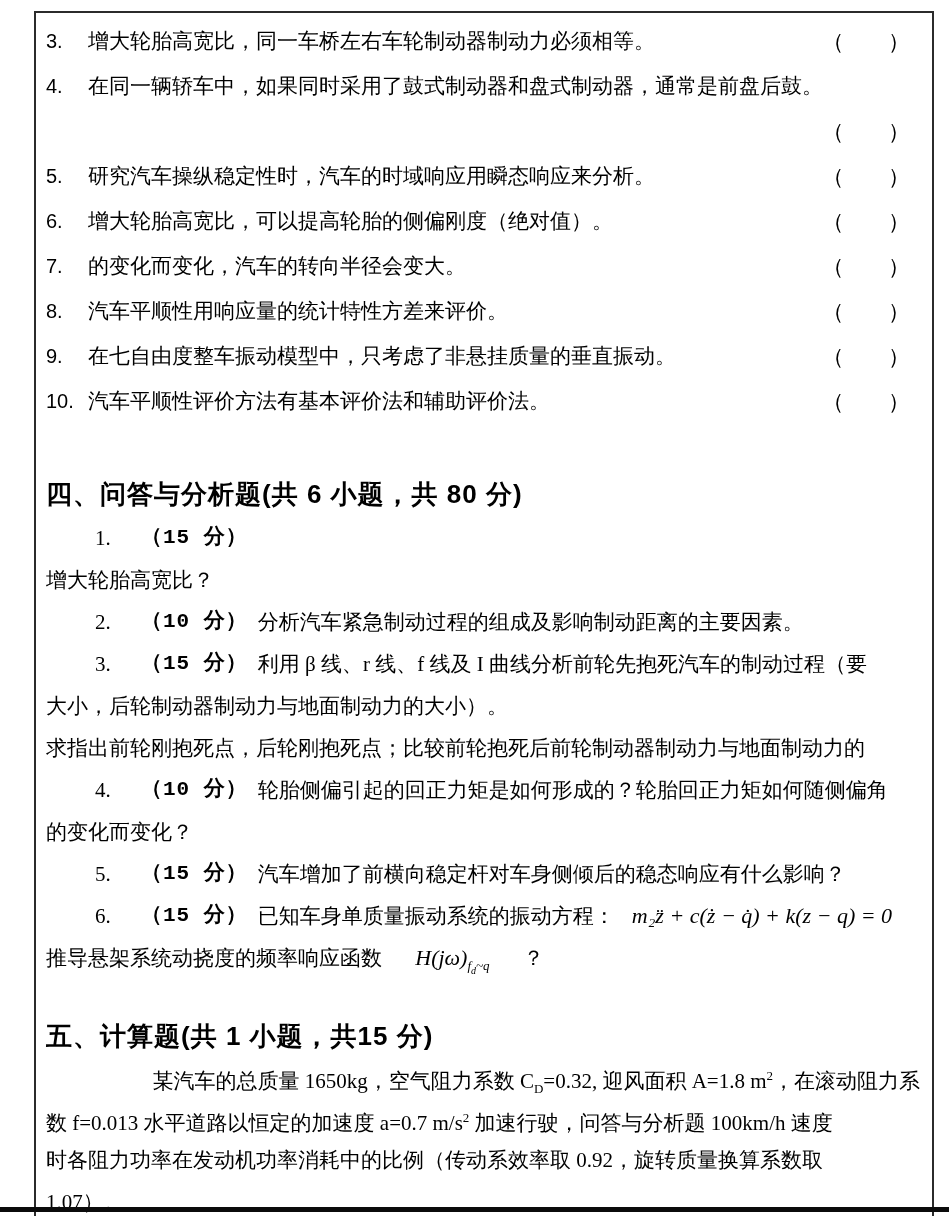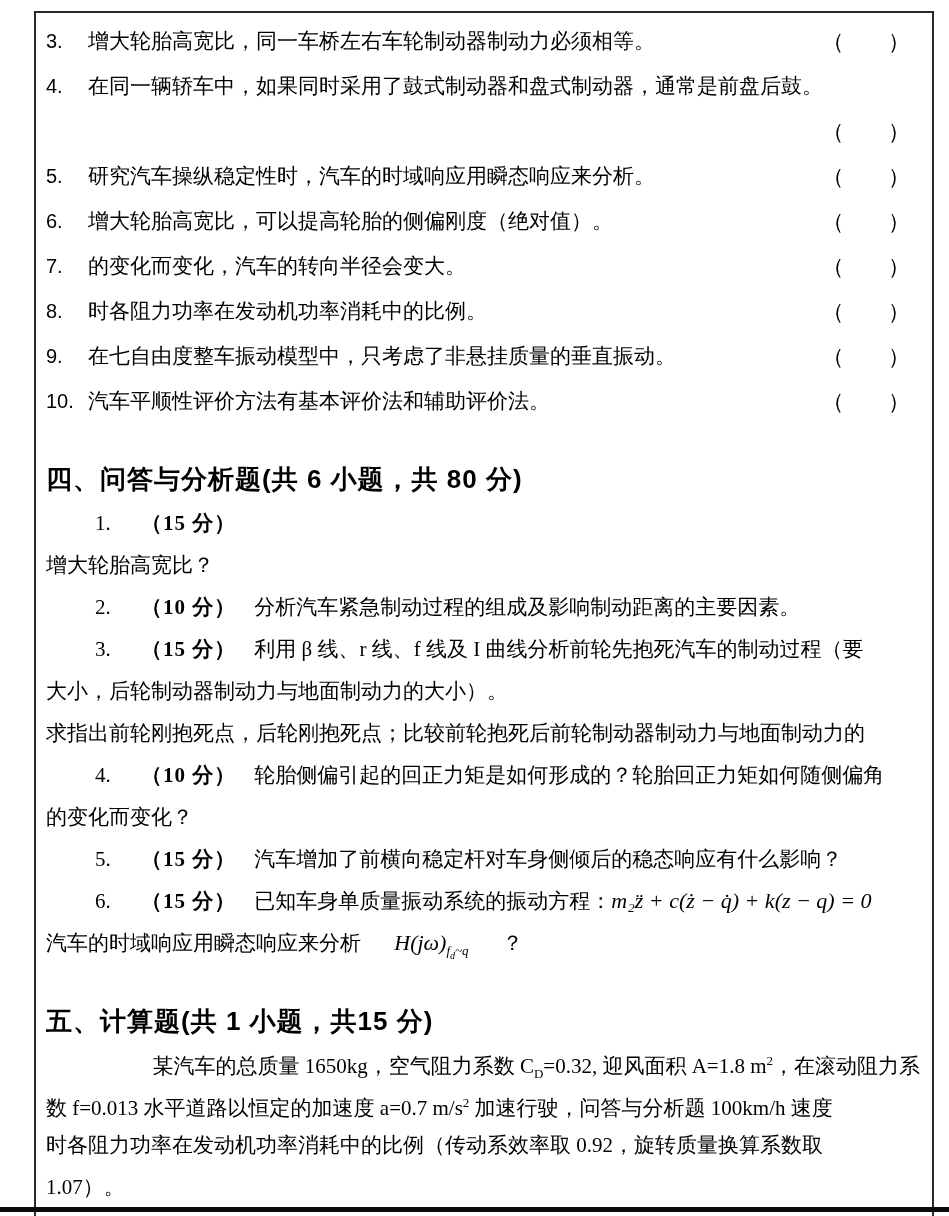--- a/index.html
+++ b/index.html
@@ -17,30 +17,30 @@
   .content{position:absolute;left:10px;right:12px;top:16px;}
   
   .tf-row{height:45px;display:flex;align-items:flex-start;font-size:21px;line-height:25px;}
   .tf-num{flex:none;width:42px;font-family:"Liberation Sans","DejaVu Sans",sans-serif;font-size:20px;}
   .tf-text{flex:1;}
   .answer{flex:none;width:88px;display:flex;justify-content:space-between;margin-left:6px;margin-right:10px;font-size:22px;}
   .paren-line{height:45px;display:flex;justify-content:flex-end;font-size:21px;line-height:25px;}
   
   .sec-heading{
     font-family:"Liberation Sans","DejaVu Sans",sans-serif;font-weight:700;
-    font-size:26px;line-height:30px;letter-spacing:1px;margin:30px 0 16px 0;
+    font-size:26px;line-height:30px;letter-spacing:1px;margin:45px 0 16px 0;
   }
   .sec-heading.s5{margin-top:34px;margin-bottom:12px;}
   
   .qline{height:42px;font-size:21px;line-height:26px;}
   .q-first{display:flex;align-items:flex-start;}
   .q-num{flex:none;margin-left:49px;width:46px;}
-  .pts{flex:none;font-family:Liberation Serif, serif;font-weight:700;margin-right:18px;letter-spacing:1px;}
+  .pts{flex:none;font-family:Liberation Mono, monospace;font-weight:700;margin-right:10px;letter-spacing:1px;}
   .q-text{flex:1;}
-  .formula{font-style:italic;font-size:22px;white-space:nowrap;}
+  .formula{font-style:italic;font-size:22px;white-space:nowrap;margin-left:17px;}
   sub{font-size:13px;}
   sup{font-size:13px;}
   .subsub{font-size:10px;}
   .tail{margin-left:28px;}
   
   .pline{height:42px;font-size:21px;line-height:26px;}
   .pline.indent{padding-left:40px;text-align:right;}
 </style>
 </head>
 <body>
@@ -86,21 +86,21 @@
       <div class="tf-row">
         <span class="tf-num">7.</span>
         <span class="tf-text">的变化而变化，汽车的转向半径会变大。</span>
         <span class="answer">
             <span>（</span>
             <span>）</span>
           </span>
       </div>
       <div class="tf-row">
         <span class="tf-num">8.</span>
-        <span class="tf-text">时各阻力功率在发动机功率消耗中的比例。</span>
+        <span class="tf-text">汽车平顺性用响应量的统计特性方差来评价。</span>
         <span class="answer">
             <span>（</span>
             <span>）</span>
           </span>
       </div>
       <div class="tf-row">
         <span class="tf-num">9.</span>
         <span class="tf-text">在七自由度整车振动模型中，只考虑了非悬挂质量的垂直振动。</span>
         <span class="answer">
             <span>（</span>
@@ -152,21 +152,21 @@
         <span class="pts">（15 分）</span>
         <span class="q-text">汽车增加了前横向稳定杆对车身侧倾后的稳态响应有什么影响？</span>
       </div>
 
       <div class="qline q-first">
         <span class="q-num">6.</span>
         <span class="pts">（15 分）</span>
         <span class="q-text"><span>已知车身单质量振动系统的振动方程：</span><span class="formula">m₂z̈ + c(ż − q̇) + k(z − q) = 0</span></span>
       </div>
       <div class="qline">
-        <span>汽车的时域响应用瞬态响应来分析</span>
+        <span>推导悬架系统动挠度的频率响应函数</span>
         <span class="formula tail"><span>H</span><span>(jω)</span><sub><span>f</span><sub class="subsub">d</sub><span>~q</span></sub></span>
         <span class="tail">？</span>
       </div>
     </div>
 
     <div class="sec-heading s5">五、计算题(共 1 小题，共15 分)</div>
 
     <div>
       <div class="pline indent">
         <span>某汽车的总质量 1650kg，空气阻力系数 C</span><sub>D</sub><span>=0.32, 迎风面积  A=1.8 m</span><sup>2</sup><span>，在滚动阻力系</span>

